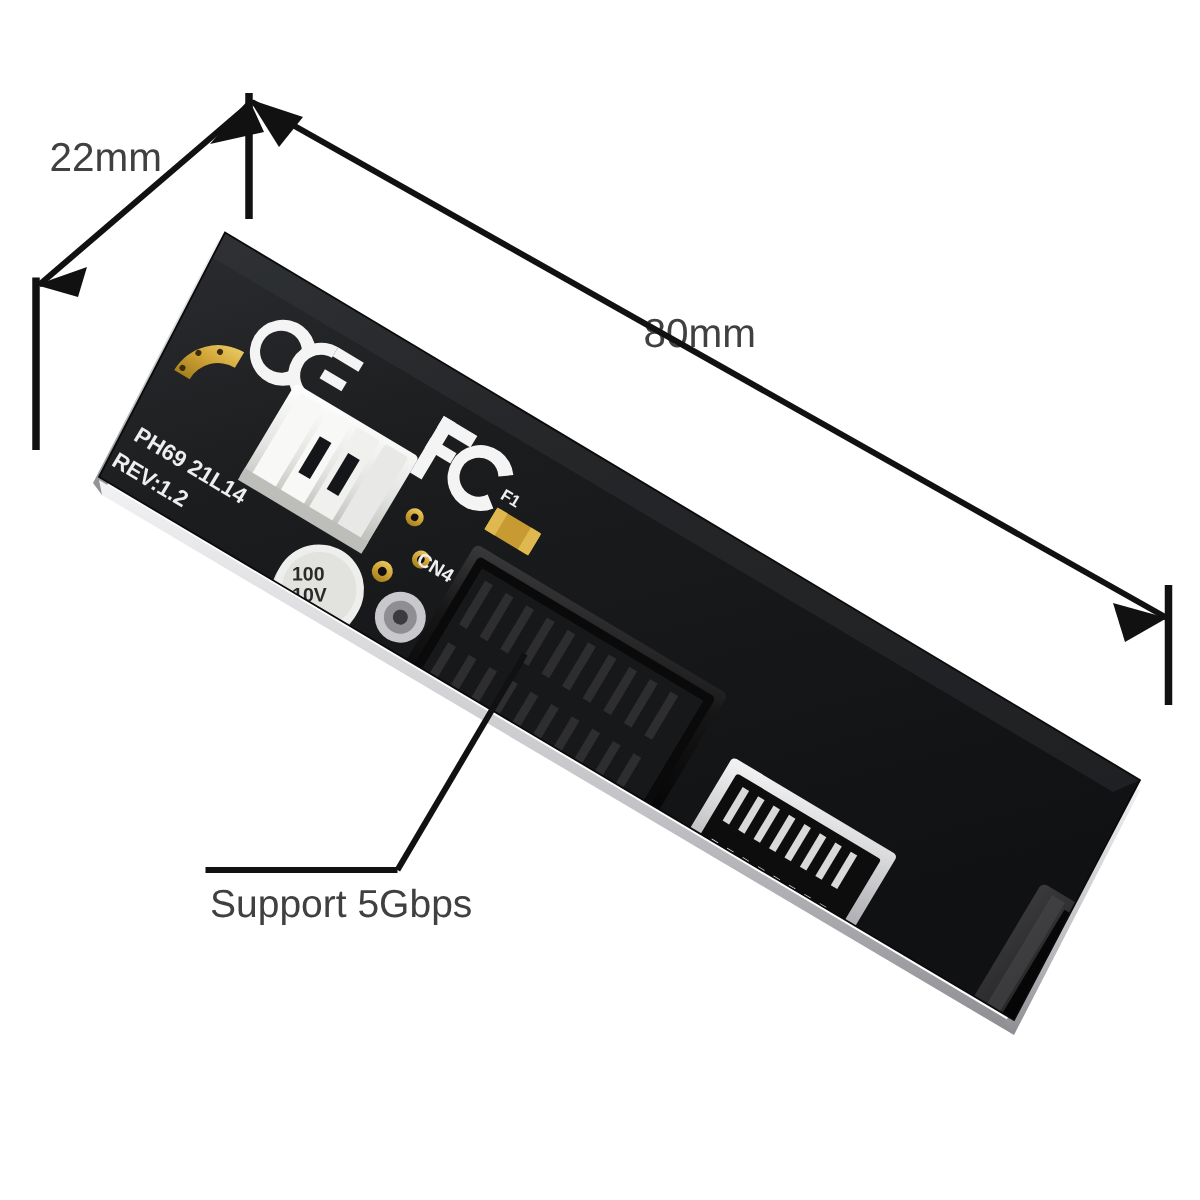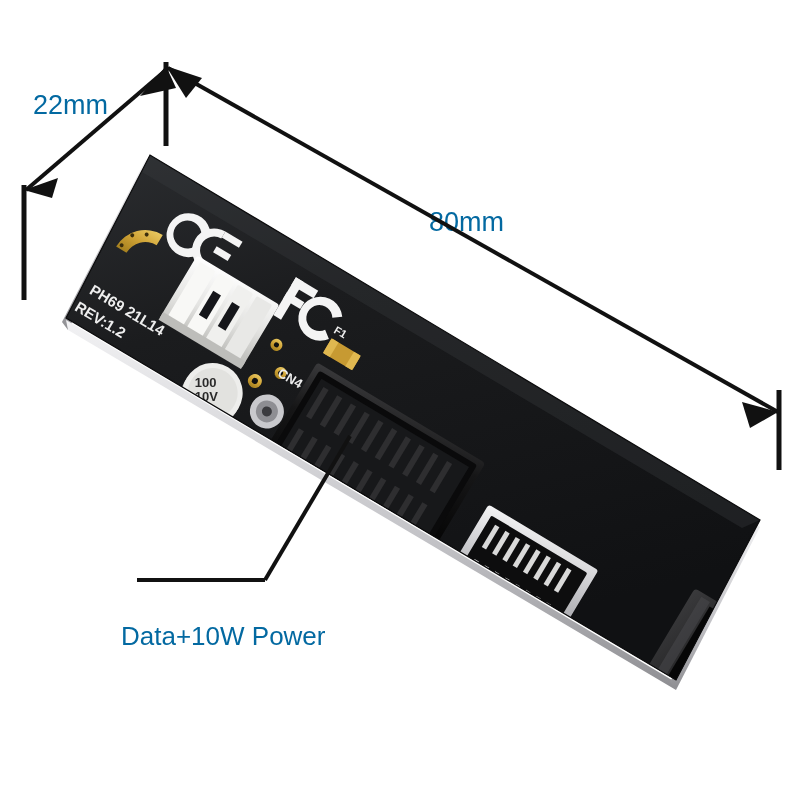--- a/index.html
+++ b/index.html
@@ -8,21 +8,21 @@
     background:#ffffff;
     font-family:"Liberation Sans", sans-serif;
     overflow:hidden;
     position:relative;
   }
   #stage{position:absolute;left:0;top:0;width:800px;height:800px;}
 
   
   .anno{
     position:absolute;
-    color:#0369a1;
+    color:#404040;
     font-family:"Liberation Sans", sans-serif;
     font-weight:400;
     white-space:nowrap;
     letter-spacing:0px;
   }
   #dim-22-label{left:33px;top:90px;font-size:27px;}
   #dim-80-label{left:429px;top:207px;font-size:27px;}
   #callout-line1{left:140px;top:587px;font-size:26px;}
   #callout-line2{left:121px;top:621px;font-size:26px;}
 
@@ -364,15 +364,15 @@
     <line x1="779" y1="390" x2="779" y2="470" stroke="#111" stroke-width="5"></line>
 
     <g stroke="#111" stroke-width="4" fill="none">
       <line x1="350" y1="436" x2="265" y2="580"></line>
       <line x1="265" y1="580" x2="137" y2="580"></line>
     </g>
   </svg>
 
   <div class="anno" id="dim-22-label">22mm</div>
   <div class="anno" id="dim-80-label">80mm</div>
-  <div class="anno" id="callout-line2">Data+10W Power</div>
+  <div class="anno" id="callout-line1">Support 5Gbps</div>
 
 </div>
 
 </body></html>

